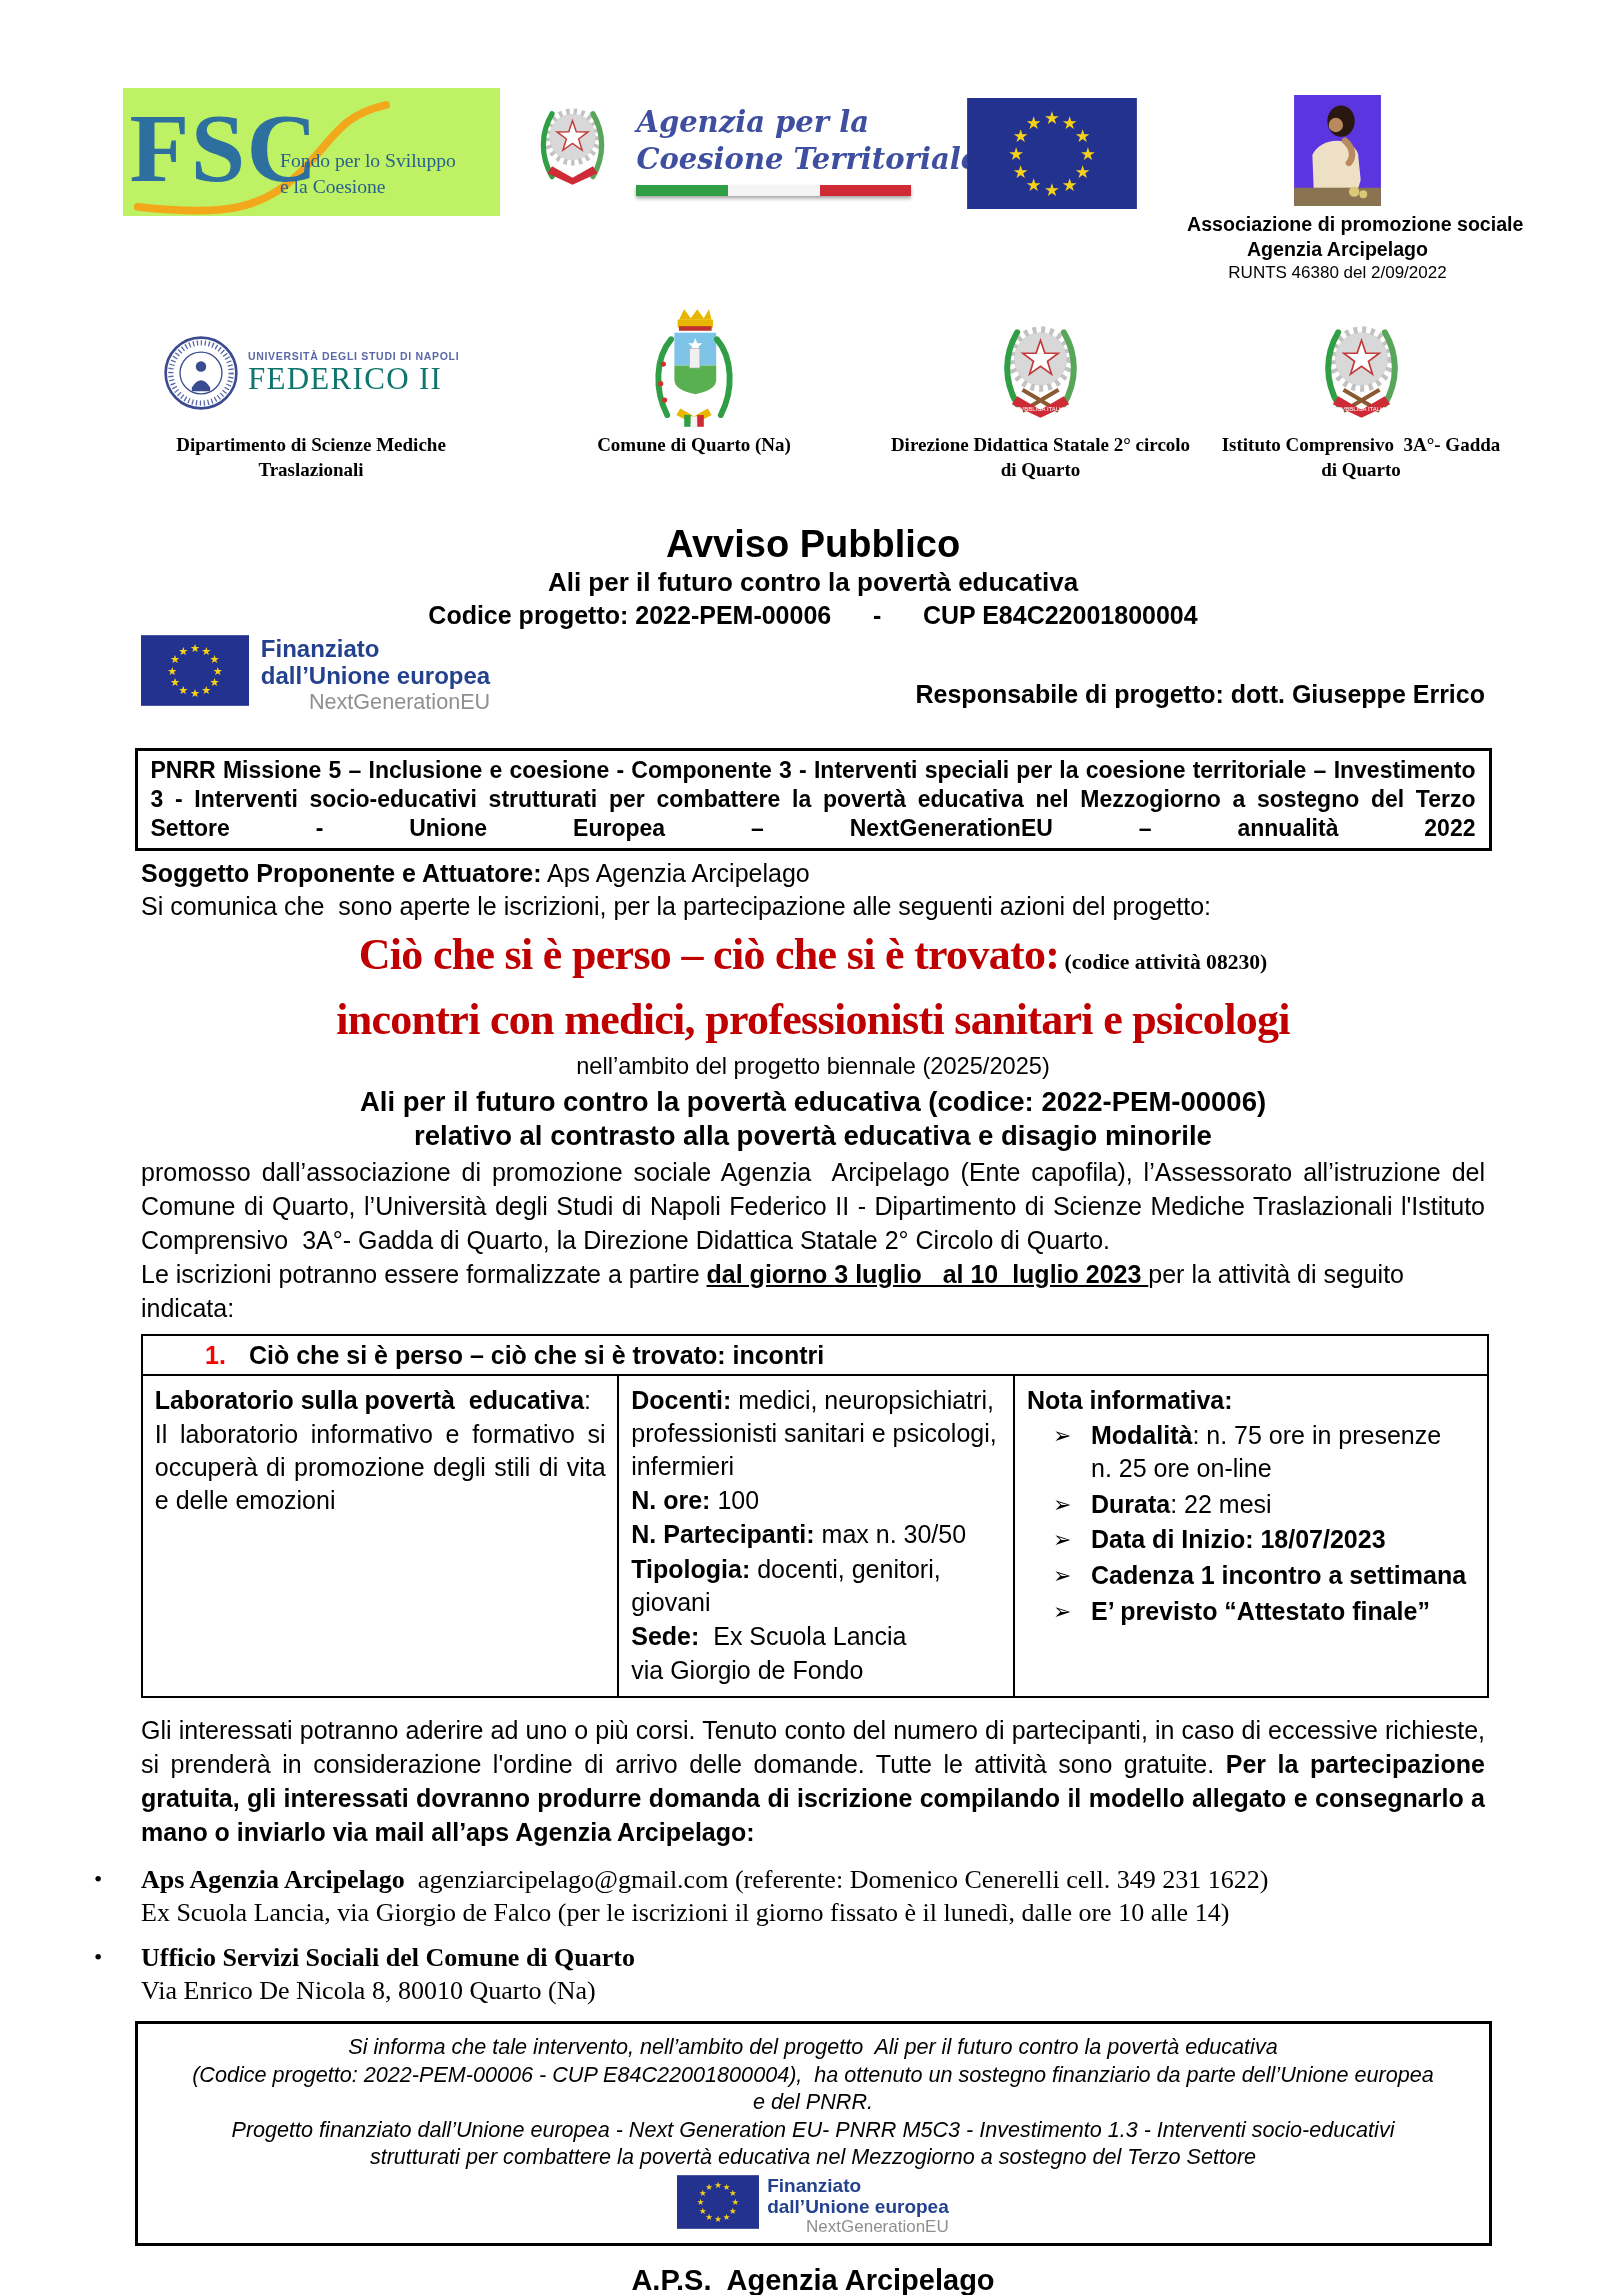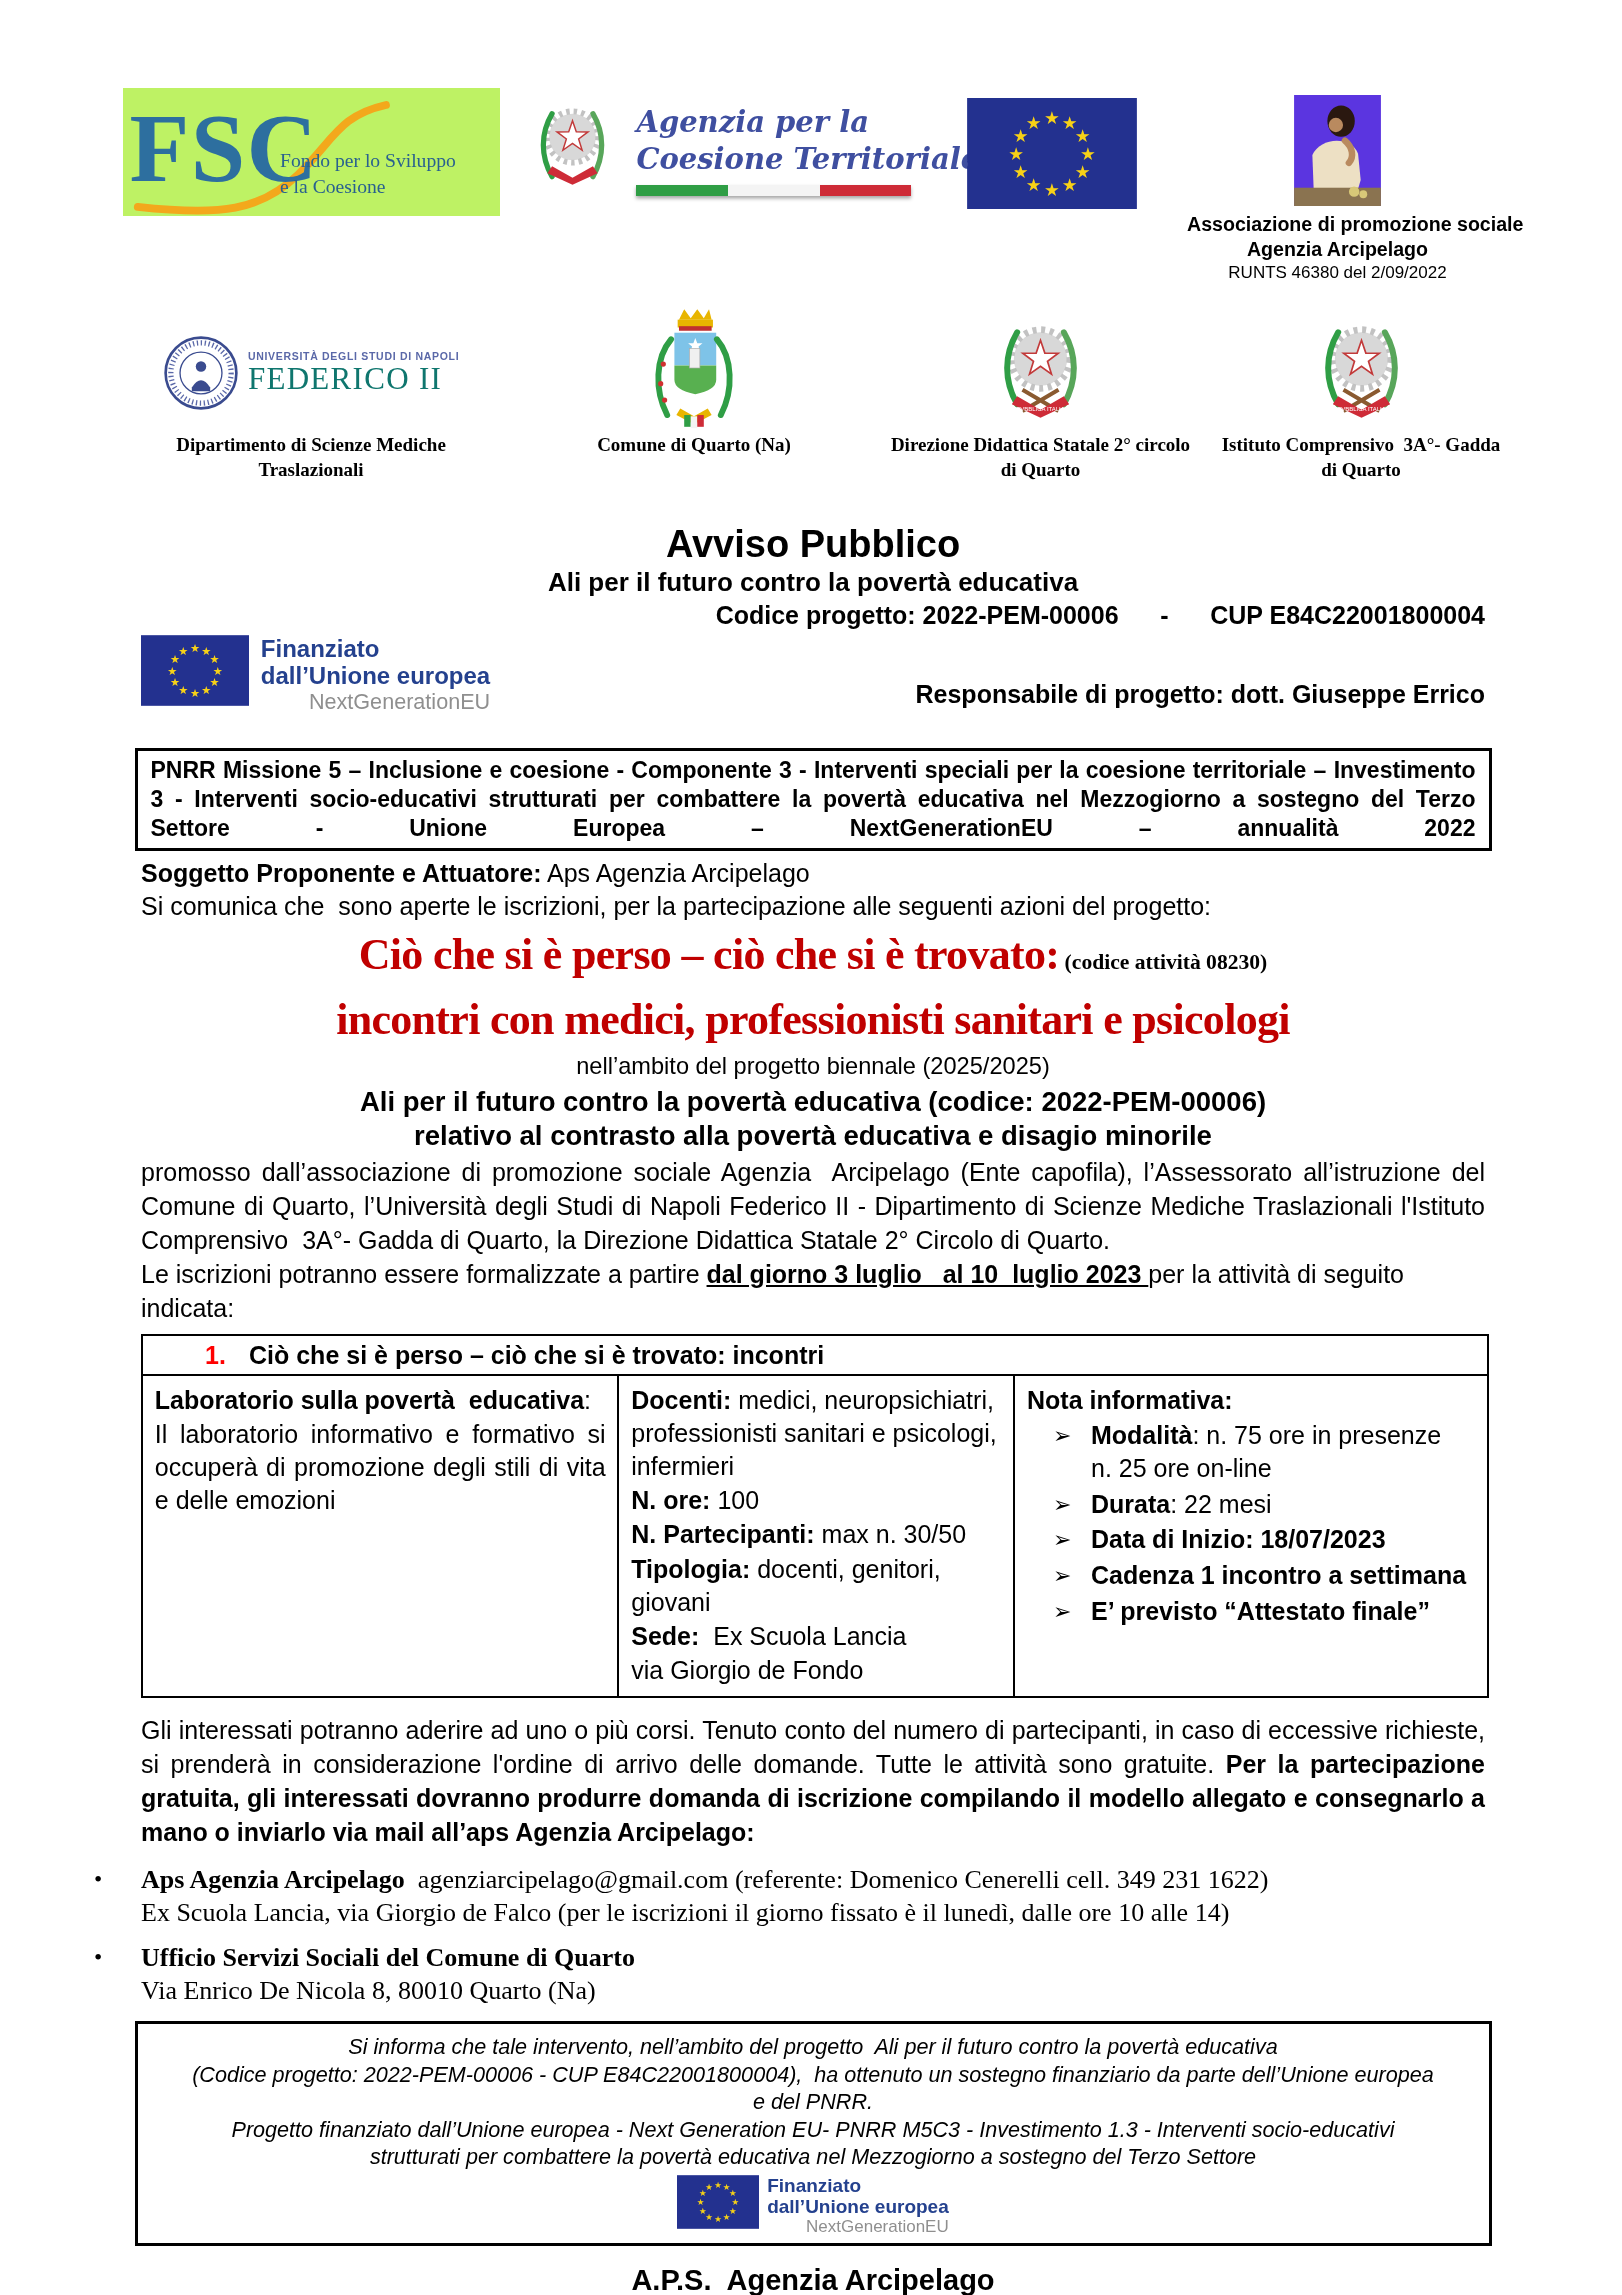--- a/index.html
+++ b/index.html
@@ -52,21 +52,21 @@
   .direzione-col .org-logo { height:123px; }
   .istituto-col { left:1217px; top:309px; width:288px; }
   .istituto-col .org-logo { height:123px; }
   .fed-textcol { margin-left:9.2px; text-align:left; }
   .fed-small { font-size:10.5px; letter-spacing:0.7px; color:#5a68a8; font-weight:bold; }
   .fed-big { font-family:"Liberation Serif",serif; font-size:31px; line-height:34px; color:#0f766e; letter-spacing:1.3px; }
 
   
   .h-title { text-align:center; font-weight:bold; font-size:38px; line-height:43px; margin-top:5.2px; }
   .h-sub   { text-align:center; font-weight:bold; font-size:26px; line-height:31px; margin-top:1.3px; }
-  .h-code  { text-align:right; font-weight:bold; font-size:25px; line-height:30px; margin-top:1.3px; }
+  .h-code  { text-align:center; font-weight:bold; font-size:25px; line-height:30px; margin-top:1.3px; }
 
   .funding-row { position:relative; height:75px; margin-top:5.2px; }
   .eu-funding { display:flex; align-items:flex-start; }
   .eu-funding .txt { margin-left:11.8px; }
   .fin1 { font-weight:bold; color:#24418e; font-size:24px; line-height:27px; }
   .fin3 { color:#8f8f8f; font-size:21.6px; line-height:26px;text-align:right; }
   .responsible { position:absolute; right:0; bottom:1.3px; font-weight:bold; font-size:25px; }
 
   
   .pnrr-box { margin-top:38px; margin-left:-6.5px; width:1357px; border:3.3px solid #000;

